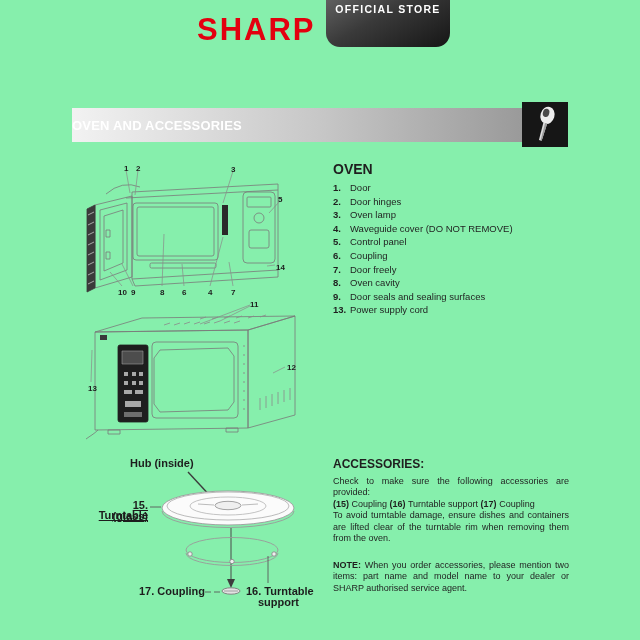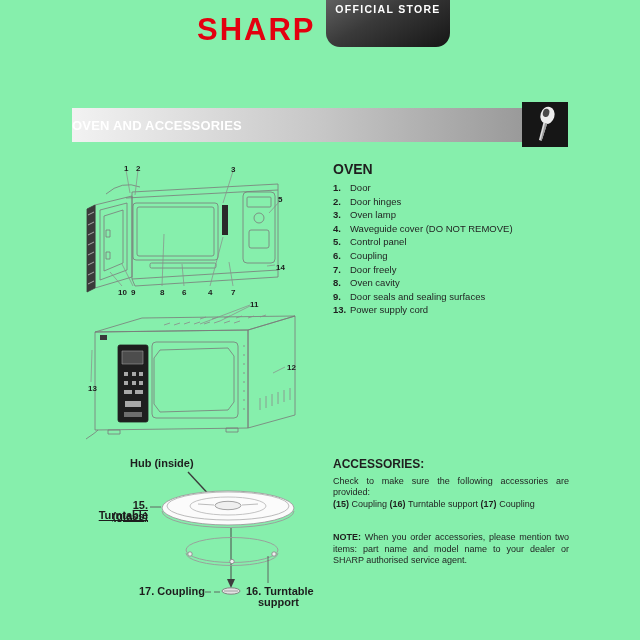--- a/index.html
+++ b/index.html
@@ -34,21 +34,21 @@
   .oven-heading{font-size:14px;font-weight:bold;margin-bottom:4px;}
   .row{display:flex;font-size:9.5px;line-height:13.6px;}
   .row .num{width:17px;font-weight:bold;flex:none;}
   .row .lbl{flex:1;}
 
   
   .acc{position:absolute;left:333px;top:459px;width:236px;font-size:9px;
        line-height:11.55px;text-align:justify;}
   .acc .hd{font-size:12px;font-weight:bold;margin:0 0 5px 0;}
   .acc p{margin:0;}
-  .acc .note{margin-top:22px;}
+  .acc .note{margin-top:15px;}
 </style>
 </head>
 <body>
 
 <div id="stage">
 
   <div class="brand">SHARP</div>
   <div class="badge">
     <span>OFFICIAL STORE</span>
   </div>
@@ -308,16 +308,17 @@
     <div class="row">
         <span class="num">13.</span>
         <span class="lbl">Power supply cord</span>
       </div>
   </div>
 
   <div class="acc">
     <div class="hd">ACCESSORIES:</div>
     <p>Check to make sure the following accessories are provided:</p>
     <p><b>(15)</b><span> Coupling </span><b>(16)</b><span> Turntable support </span><b>(17)</b><span> Coupling</span></p>
+    <p>To avoid turntable damage, ensure dishes and containers are lifted clear of the turntable rim when removing them from the oven.</p>
     <p class="note"><b>NOTE:</b><span> When you order accessories, please mention two items: part name and model name to your dealer or SHARP authorised service agent.</span></p>
   </div>
 
 </div>
 
 </body></html>

